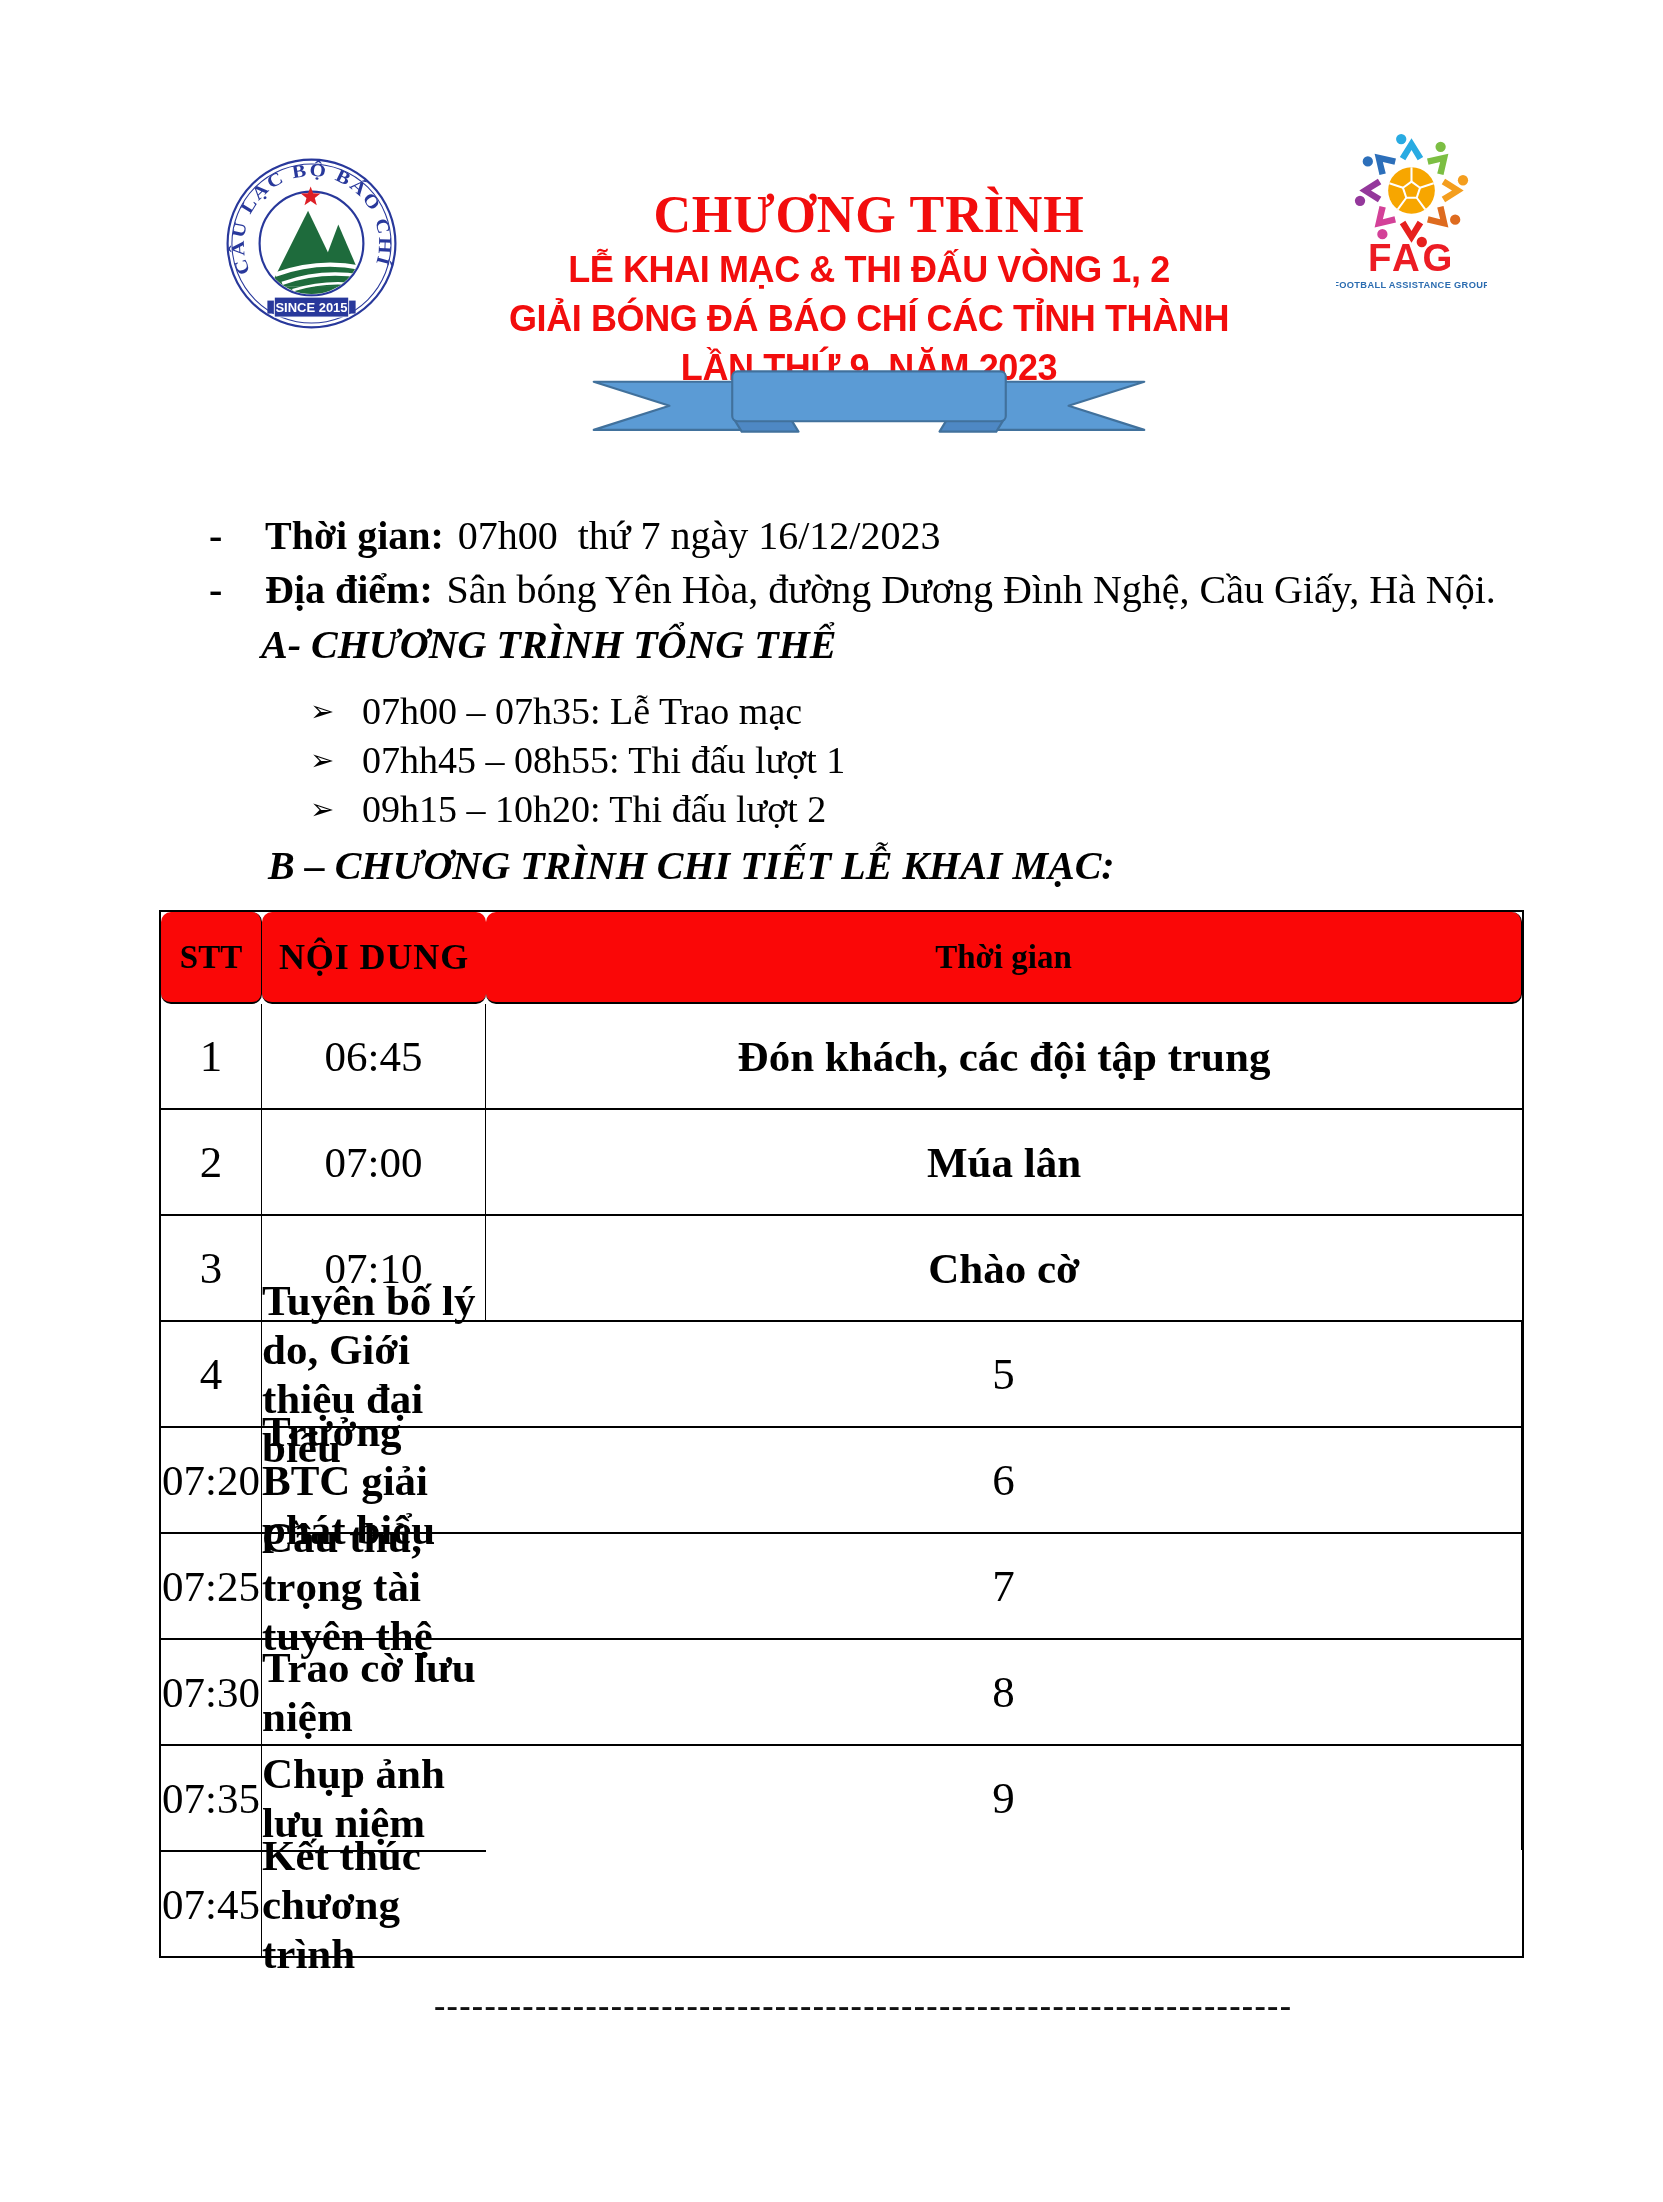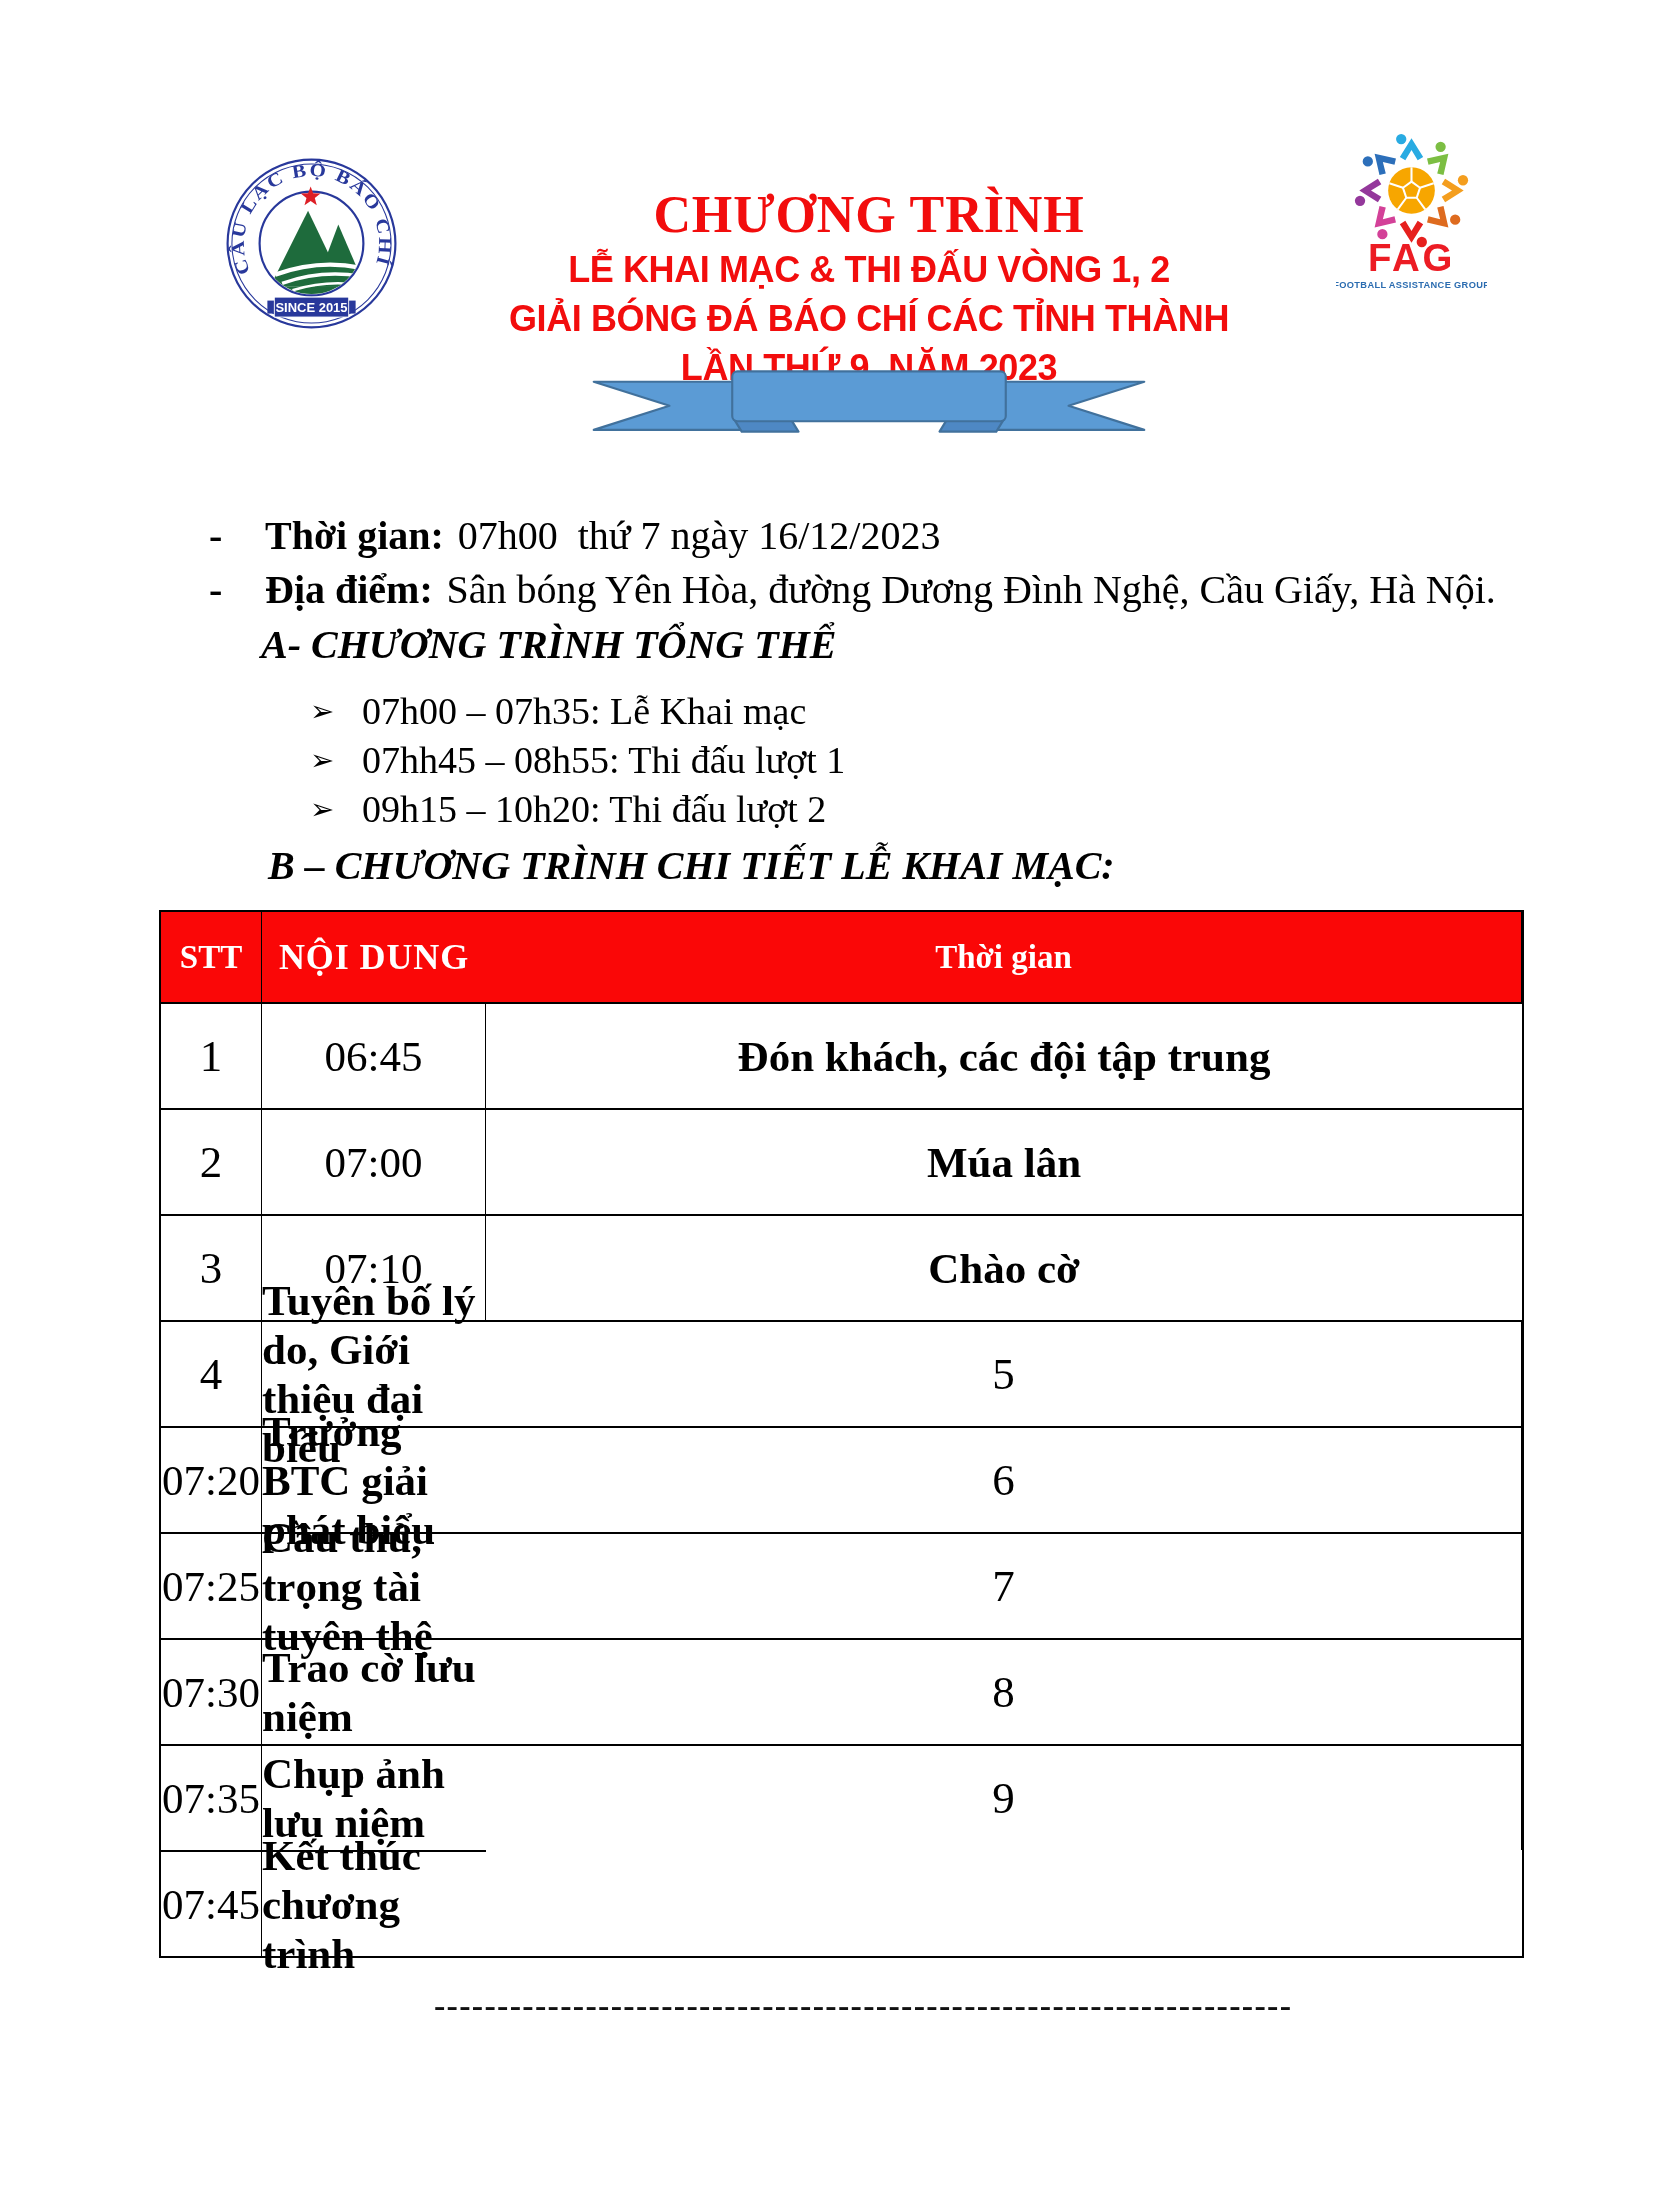--- a/index.html
+++ b/index.html
@@ -26,22 +26,22 @@
   .section-heading{position:absolute;left:261px;font-weight:bold;font-style:italic;
                    font-size:40px;line-height:52px;}
   .heading-a{top:619px;}
   .heading-b{top:840px;margin-left:7px;}
   .list-a{position:absolute;left:310px;top:687px;}
   .list-item{display:flex;font-size:38px;line-height:49px;}
   .arrow{width:52px;font-family:"DejaVu Sans",sans-serif;font-size:29px;line-height:49px;}
   
   .sched-table{position:absolute;left:159px;top:910px;width:1365px;border:2.6px solid #000;
                box-sizing:border-box;display:grid;grid-template-columns:101px 224px 1fr;background:#fff;}
-  .th{height:90px;background:#FA0707;color:#ffffff;display:flex;align-items:center;justify-content:center;
-      font-weight:bold;border-bottom:2.6px solid #000;}
+  .th{height:90px;background:#FA0707;color:#000000;display:flex;align-items:center;justify-content:center;
+      font-weight:bold;border-bottom:2.6px solid #000;border-radius:10px;}
   .th.h-stt,.th.h-time{font-size:33px;}
   .th.h-content{font-size:36px;letter-spacing:0.9px;}
   .td{height:104px;display:flex;align-items:center;justify-content:center;border-bottom:2.6px solid #000;}
   .c-border{border-right:1.7px solid #000;}
   .td.c-num{font-size:45px;}
   .td.c-time{font-size:43px;}
   .td.c-content{font-size:43px;font-weight:bold;}
   
   .footer-dashes{position:absolute;left:434px;top:1989px;font-weight:bold;font-size:34px;
                  line-height:34px;letter-spacing:1.3px;white-space:nowrap;color:#111;}
@@ -175,21 +175,21 @@
       <span class="info-marker">-</span>
       <span class="info-label">Địa điểm:</span>
       <span class="info-value">Sân bóng Yên Hòa, đường Dương Đình Nghệ, Cầu Giấy, Hà Nội.</span>
     </div>
   </div>
 
   <div class="section-heading heading-a">A- CHƯƠNG TRÌNH TỔNG THỂ</div>
   <div class="list-a">
     <div class="list-item">
       <span class="arrow">➢</span>
-      <span>07h00 – 07h35: Lễ Khai mạc</span>
+      <span>07h00 – 07h35: Lễ Trao mạc</span>
     </div>
     <div class="list-item">
       <span class="arrow">➢</span>
       <span>07hh45 – 08h55: Thi đấu lượt 1</span>
     </div>
     <div class="list-item">
       <span class="arrow">➢</span>
       <span>09h15 – 10h20: Thi đấu lượt 2</span>
     </div>
   </div>

